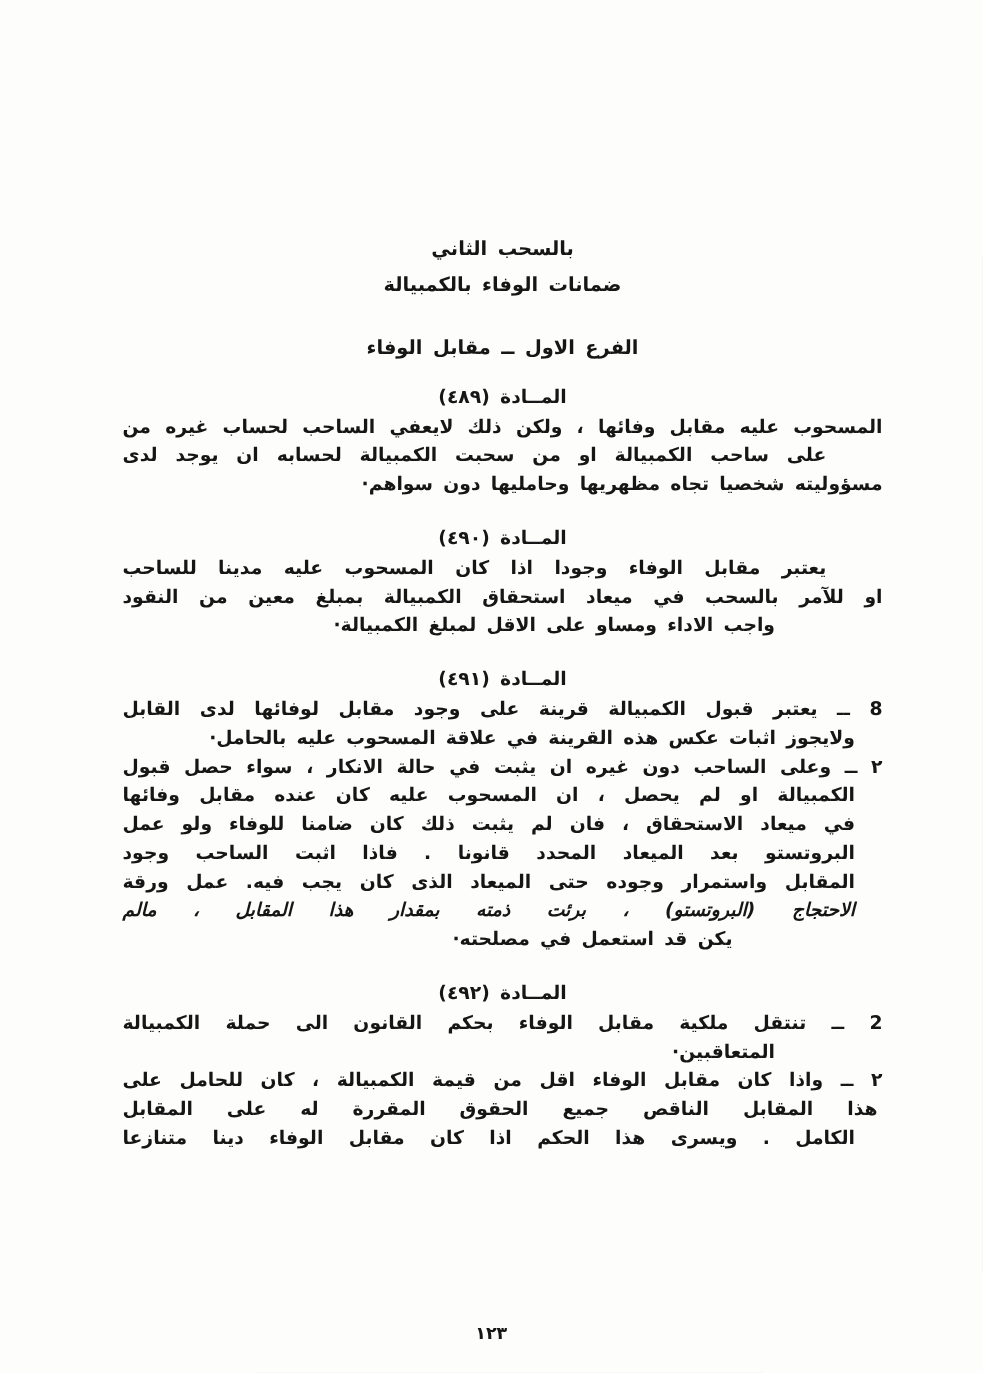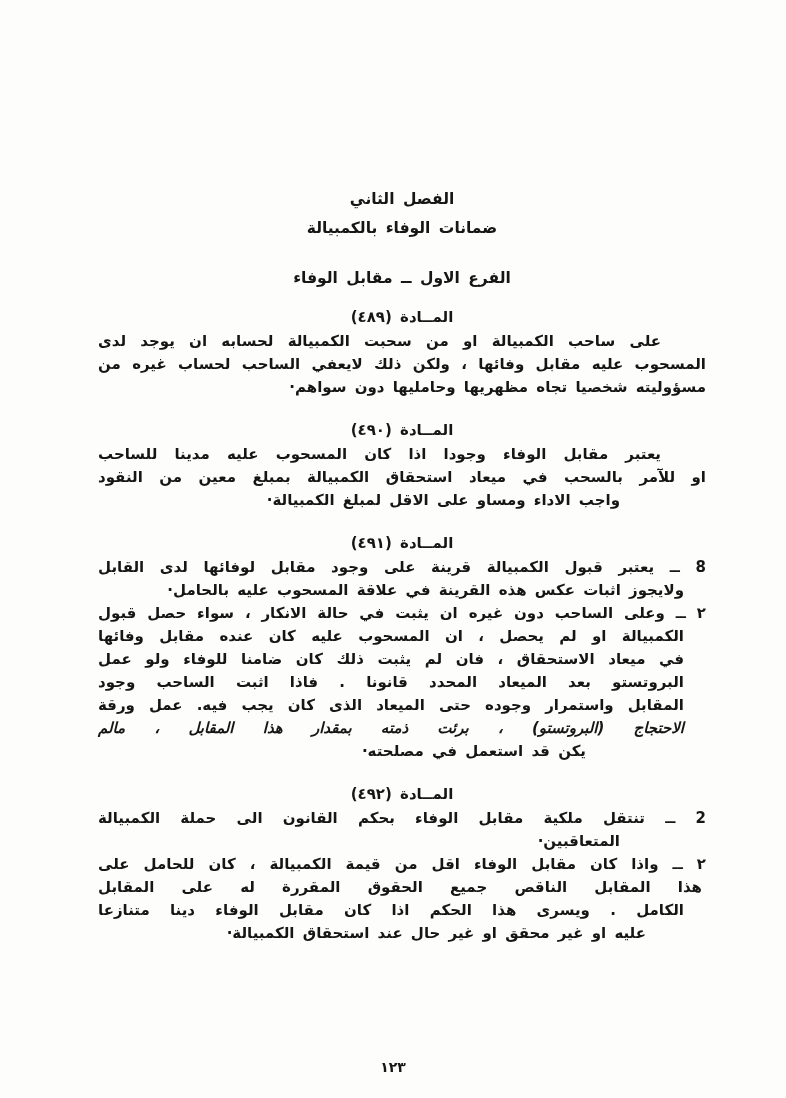--- a/index.html
+++ b/index.html
@@ -63,28 +63,28 @@
     font-size: 14px;
     font-weight: 700;
     letter-spacing: 6px;
   }
 </style>
 </head>
 <body>
 
 <div class="page">
   <div class="content">
-    <p class="h-center">الفصل الثاني</p>
+    <p class="h-center">بالسحب الثاني</p>
     <p class="h-center chapter-sub">ضمانات الوفاء بالكمبيالة</p>
     <p class="h-center section-head">الفرع الاول ــ مقابل الوفاء</p>
     <div id="articles">
         <div class="article">
           <p class="article-head">المــادة (٤٨٩)</p>
+          <div class="text-line" style="padding-right: 0px;">المسحوب عليه مقابل وفائها ، ولكن ذلك لايعفي الساحب لحساب غيره من</div>
           <div class="text-line" style="padding-right: 45px;">على ساحب الكمبيالة او من سحبت الكمبيالة لحسابه ان يوجد لدى</div>
-          <div class="text-line" style="padding-right: 0px;">المسحوب عليه مقابل وفائها ، ولكن ذلك لايعفي الساحب لحساب غيره من</div>
           <div class="text-line no-justify" style="padding-right: 0px;">مسؤوليته شخصيا تجاه مظهريها وحامليها دون سواهم·</div>
         </div>
         <div class="article">
           <p class="article-head">المــادة (٤٩٠)</p>
           <div class="text-line" style="padding-right: 45px;">يعتبر مقابل الوفاء وجودا اذا كان المسحوب عليه مدينا للساحب</div>
           <div class="text-line" style="padding-right: 0px;">او للآمر بالسحب في ميعاد استحقاق الكمبيالة بمبلغ معين من النقود</div>
           <div class="text-line no-justify" style="padding-right: 86px;">واجب الاداء ومساو على الاقل لمبلغ الكمبيالة·</div>
         </div>
         <div class="article">
           <p class="article-head">المــادة (٤٩١)</p>
@@ -98,18 +98,17 @@
           <div class="text-line" style="padding-right: 22px; font-style: italic;">الاحتجاج (البروتستو) ، برئت ذمته بمقدار هذا المقابل ، مالم</div>
           <div class="text-line no-justify" style="padding-right: 120px;">يكن قد استعمل في مصلحته·</div>
         </div>
         <div class="article">
           <p class="article-head">المــادة (٤٩٢)</p>
           <div class="text-line" style="padding-right: 0px;">2 ــ تنتقل ملكية مقابل الوفاء بحكم القانون الى حملة الكمبيالة</div>
           <div class="text-line no-justify" style="padding-right: 86px;">المتعاقبين·</div>
           <div class="text-line" style="padding-right: 0px;">٢ ــ واذا كان مقابل الوفاء اقل من قيمة الكمبيالة ، كان للحامل على</div>
           <div class="text-line" style="padding-right: 4px;">هذا المقابل الناقص جميع الحقوق المقررة له على المقابل</div>
           <div class="text-line" style="padding-right: 22px;">الكامل . ويسرى هذا الحكم اذا كان مقابل الوفاء دينا متنازعا</div>
-          <div class="text-line no-justify" style="padding-right: 60px;">عليه او غير محقق او غير حال عند استحقاق الكمبيالة·</div>
         </div>
       </div>
   </div>
   <div class="page-number">١٢٣</div>
 </div>
 
 </body></html>

